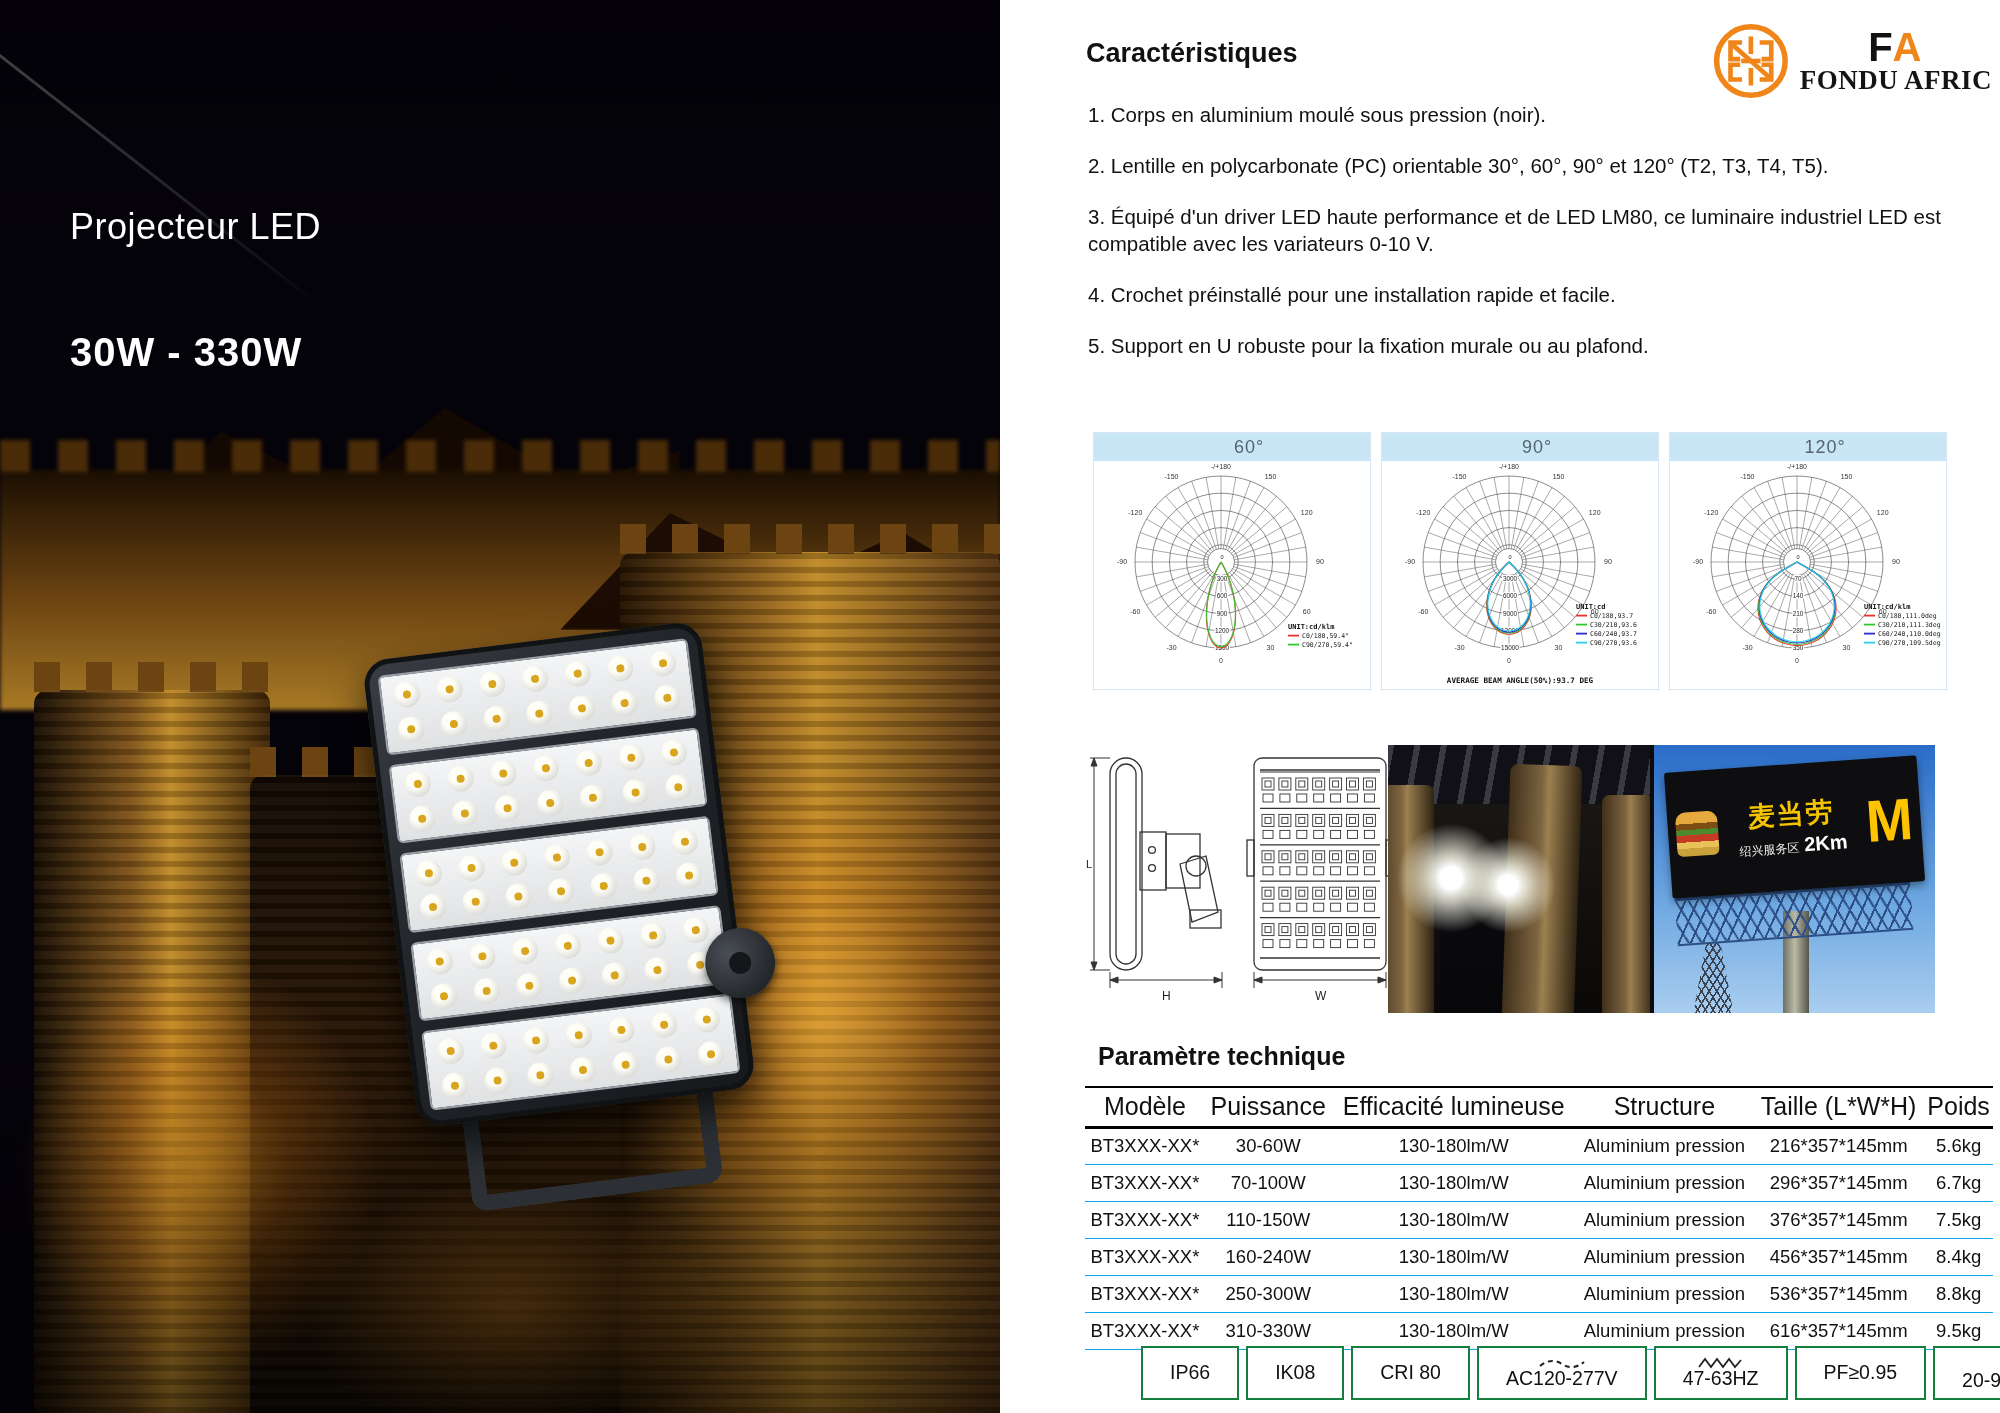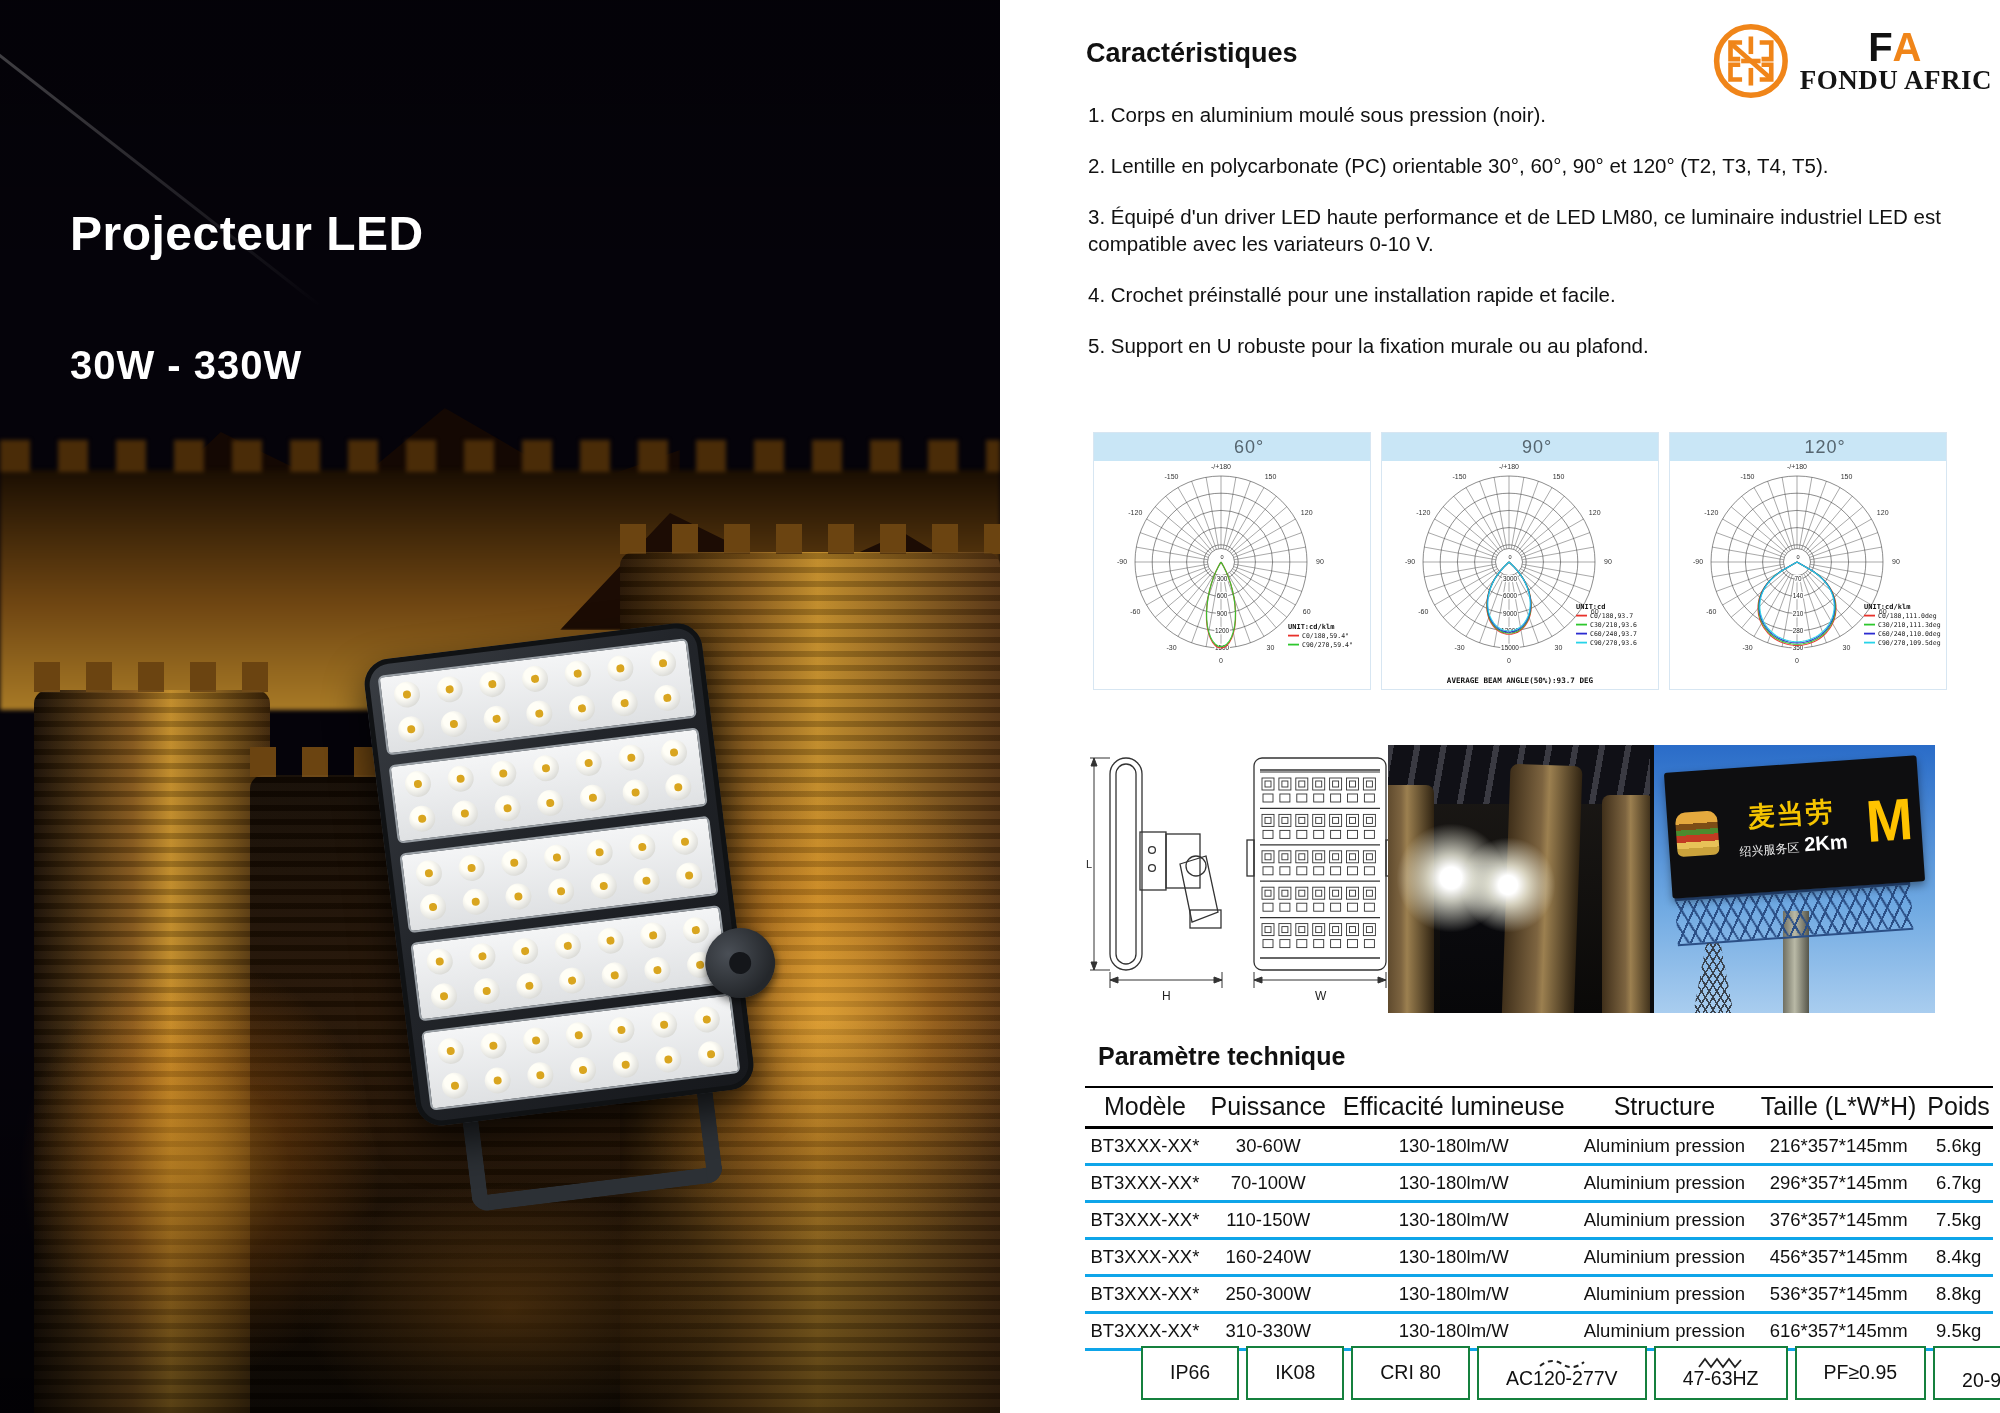--- a/index.html
+++ b/index.html
@@ -20,21 +20,21 @@
   .tower-right{ left:620px; top:552px; width:380px; height:861px; background:linear-gradient(90deg, #241302 0%, #8a5c1a 35%, #c08a27 52%, #553312 100%); }
   .merlons { position:absolute; left:0; top:-28px; width:100%; height:30px; background:repeating-linear-gradient(90deg, #6b4411 0 26px, rgba(0,0,0,0) 26px 52px); }
   .glow { position:absolute; border-radius:50%; pointer-events:none; }
   .glow-a { left:20px; top:960px; width:360px; height:420px; background:radial-gradient(closest-side, rgba(255,170,40,.55), rgba(255,140,20,.22), rgba(0,0,0,0)); }
   .glow-b { left:620px; top:760px; width:420px; height:520px; background:radial-gradient(closest-side, rgba(255,180,60,.45), rgba(255,140,20,.18), rgba(0,0,0,0)); }
   .glow-c { left:300px; top:1180px; width:420px; height:260px; background:radial-gradient(closest-side, rgba(255,160,40,.35), rgba(0,0,0,0)); }
   .panel-vignette { position:absolute; inset:0; background:linear-gradient(180deg, rgba(0,0,0,.25) 0%, rgba(0,0,0,0) 22%, rgba(0,0,0,0) 72%, rgba(0,0,0,.55) 100%); }
 
   .title-block { position:absolute; left:70px; top:188px; z-index:6; color:#fff; }
   .product-name { font-size:64px; font-weight:800; letter-spacing:1px; }
-  .product-type { font-size:48px; font-weight:700; margin-top:18px; letter-spacing:.5px; }
+  .product-type { font-size:36px; font-weight:400; margin-top:18px; letter-spacing:.5px; }
   .power-range  { font-size:40px; font-weight:800; margin-top:82px; letter-spacing:1px; }
 
   
   .lamp-wrap { position:absolute; left:372px; top:618px; width:400px; height:560px; z-index:5; transform:rotate(-7deg); }
   .lamp-body { position:absolute; left:20px; top:20px; width:340px; height:470px; background:linear-gradient(135deg,#3a3e44 0%, #22252a 40%, #16181c 100%); border-radius:26px; padding:16px 14px; box-shadow:0 18px 40px rgba(0,0,0,.7), inset 0 0 0 5px #101214; display:flex; flex-direction:column; gap:10px; }
   .led-module { flex:1; background:linear-gradient(180deg,#f4f5f6 0%, #dfe1e3 100%); border-radius:6px; border:2px solid #9aa0a6; display:grid; grid-template-columns:repeat(7,1fr); grid-template-rows:repeat(2,1fr); gap:2px; padding:4px; }
   .led { border-radius:50%; width:26px; height:26px; align-self:center; justify-self:center; background:radial-gradient(circle at 40% 35%, #fffef6 0 32%, #e6e6e2 62%, #c7c7c2 100%); position:relative; }
   .led::after { content:""; position:absolute; left:9px; top:9px; width:8px; height:8px; border-radius:50%; background:#d9a51f; }
   .lamp-hinge { position:absolute; right:6px; top:330px; width:70px; height:70px; border-radius:50%; background:radial-gradient(circle at 35% 35%, #4a4f56, #24272b 70%); box-shadow:0 4px 10px rgba(0,0,0,.6); }
   .lamp-hinge::after { content:""; position:absolute; left:24px; top:24px; width:22px; height:22px; border-radius:50%; background:#14161a; }
@@ -80,21 +80,21 @@
   .bb-m { color:#ffc300; font-size:56px; font-weight:800; line-height:.9; flex:0 0 auto; transform:scaleY(1.05); }
   .truss { position:absolute; left:8%; top:54%; width:84%; height:18%; background:repeating-linear-gradient(62deg, rgba(0,0,0,0) 0 9px, #2b4f86 9px 11px), repeating-linear-gradient(-62deg, rgba(0,0,0,0) 0 9px, #2b4f86 9px 11px); border-top:3px solid #2b4f86; border-bottom:2px solid #2b4f86; transform:rotate(-4deg); }
   .pole { position:absolute; left:46%; top:62%; width:26px; height:40%; background:linear-gradient(90deg,#6f6f62,#b9b9a6 45%, #55554a); }
   .pylon { position:absolute; left:14%; top:74%; width:40px; height:26%; background:repeating-linear-gradient(58deg, rgba(0,0,0,0) 0 5px, #39424e 5px 6.5px), repeating-linear-gradient(-58deg, rgba(0,0,0,0) 0 5px, #39424e 5px 6.5px); clip-path:polygon(32% 0, 68% 0, 100% 100%, 0 100%); }
 
   .tech-title { position:absolute; left:1098px; top:1042px; font-size:25px; font-weight:700; }
   .spec-table { position:absolute; left:1085px; top:1086px; width:908px; border-collapse:collapse; }
   .spec-table th { font-weight:400; font-size:25px; height:40px; }
   .spec-table td { font-size:18.5px; height:37px; text-align:center; }
   .spec-table thead tr { border-top:2px solid #000; border-bottom:3px solid #000; }
-  .spec-table tbody tr { border-bottom:3px solid #0ea5e9; }
+  .spec-table tbody tr { border-bottom:1px solid #0ea5e9; }
 
   .badge-row { position:absolute; left:1141px; top:1346px; width:852px; display:flex; gap:7px; align-items:stretch; }
   .badge { border:2px solid #15803d; min-height:54px; display:flex; flex-direction:column; align-items:center; justify-content:center; padding:2px 27px; background:#fff; }
   .badge-line { font-size:19.5px; line-height:1.12; white-space:nowrap; }
   .badge svg { display:block; margin-bottom:-1px; }
 </style>
 </head>
 <body>
 
 <div id="page">

